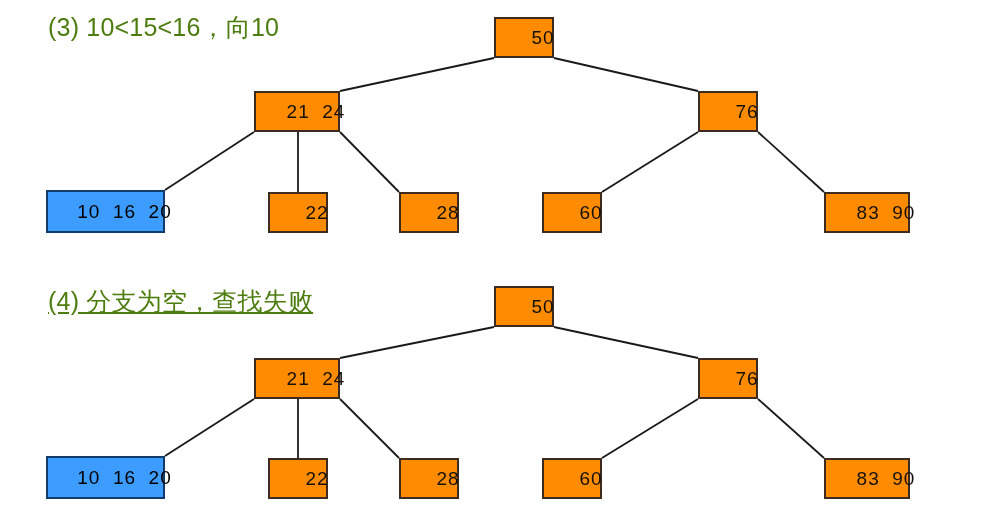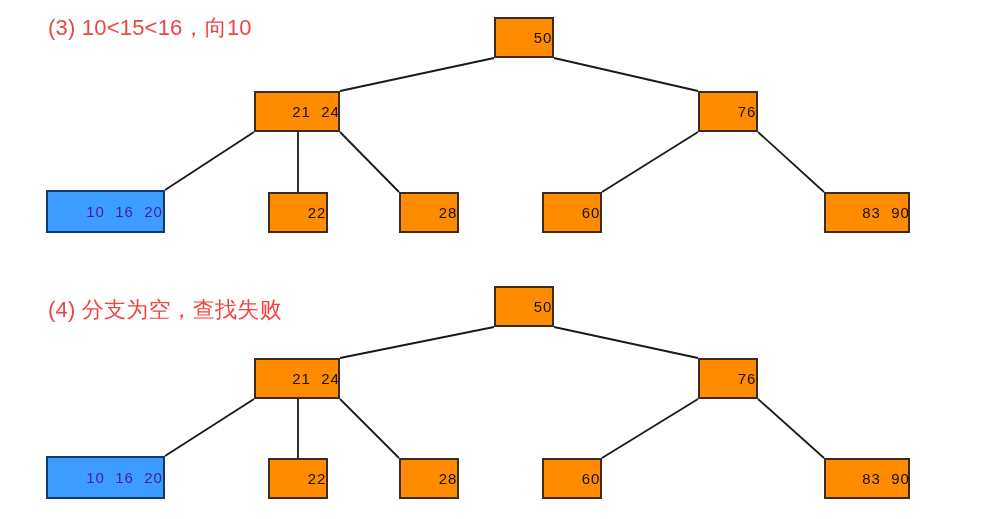--- a/index.html
+++ b/index.html
@@ -22,46 +22,46 @@
   }
   svg.edge-layer {
     position: absolute;
     left: 0; top: 0;
     width: 999px;
     height: 519px;
     pointer-events: none;
   }
   .caption {
     position: absolute;
-    color: #ef4444;
-    font-size: 22px;
+    color: #4d7c0f;
+    font-size: 25px;
     line-height: 27px;
     white-space: pre;
     letter-spacing: 0.2px;
   }
   .node {
     position: absolute;
     box-sizing: border-box;
     display: flex;
     align-items: center;
     justify-content: center;
-    font-size: 15px;
+    font-size: 19px;
     letter-spacing: 1px;
     white-space: pre;
     padding-left: 38px;
   }
   .node.orange {
     background: #ff8c00;
     border: 2px solid #3d2b1f;
     color: #14100c;
   }
   .node.blue {
     background: #3d9cff;
     border: 2px solid #123a6b;
-    color: #4c1d95;
+    color: #000000;
   }
 </style>
 </head>
 <body>
 
 <div class="canvas">
   <svg class="edge-layer" id="edge-layer" viewBox="0 0 999 519">
       <line x1="494" y1="58" x2="340" y2="91" stroke="#1a1a1a" stroke-width="1.8"></line>
       <line x1="554" y1="58" x2="698" y2="91" stroke="#1a1a1a" stroke-width="1.8"></line>
       <line x1="254" y1="132" x2="165" y2="190" stroke="#1a1a1a" stroke-width="1.8"></line>
@@ -90,15 +90,15 @@
       <div class="node orange" style="left: 254px; top: 358px; width: 86px; height: 41px;">21  24</div>
       <div class="node orange" style="left: 698px; top: 358px; width: 60px; height: 41px;">76</div>
       <div class="node blue" style="left: 46px; top: 456px; width: 119px; height: 43px;">10  16  20</div>
       <div class="node orange" style="left: 268px; top: 458px; width: 60px; height: 41px;">22</div>
       <div class="node orange" style="left: 399px; top: 458px; width: 60px; height: 41px;">28</div>
       <div class="node orange" style="left: 542px; top: 458px; width: 60px; height: 41px;">60</div>
       <div class="node orange" style="left: 824px; top: 458px; width: 86px; height: 41px;">83  90</div>
     </div>
   <div id="caption-layer">
       <div class="caption" style="left: 48px; top: 14px;"><div>(3) 10&lt;15&lt;16，向10</div></div>
-      <div class="caption" style="left: 48px; top: 296px;"><div>(4) 分支为空，查找失败</div></div>
+      <div class="caption" style="left: 48px; top: 288px; text-decoration: underline;"><div>(4) 分支为空，查找失败</div></div>
     </div>
 </div>
 
 </body></html>

